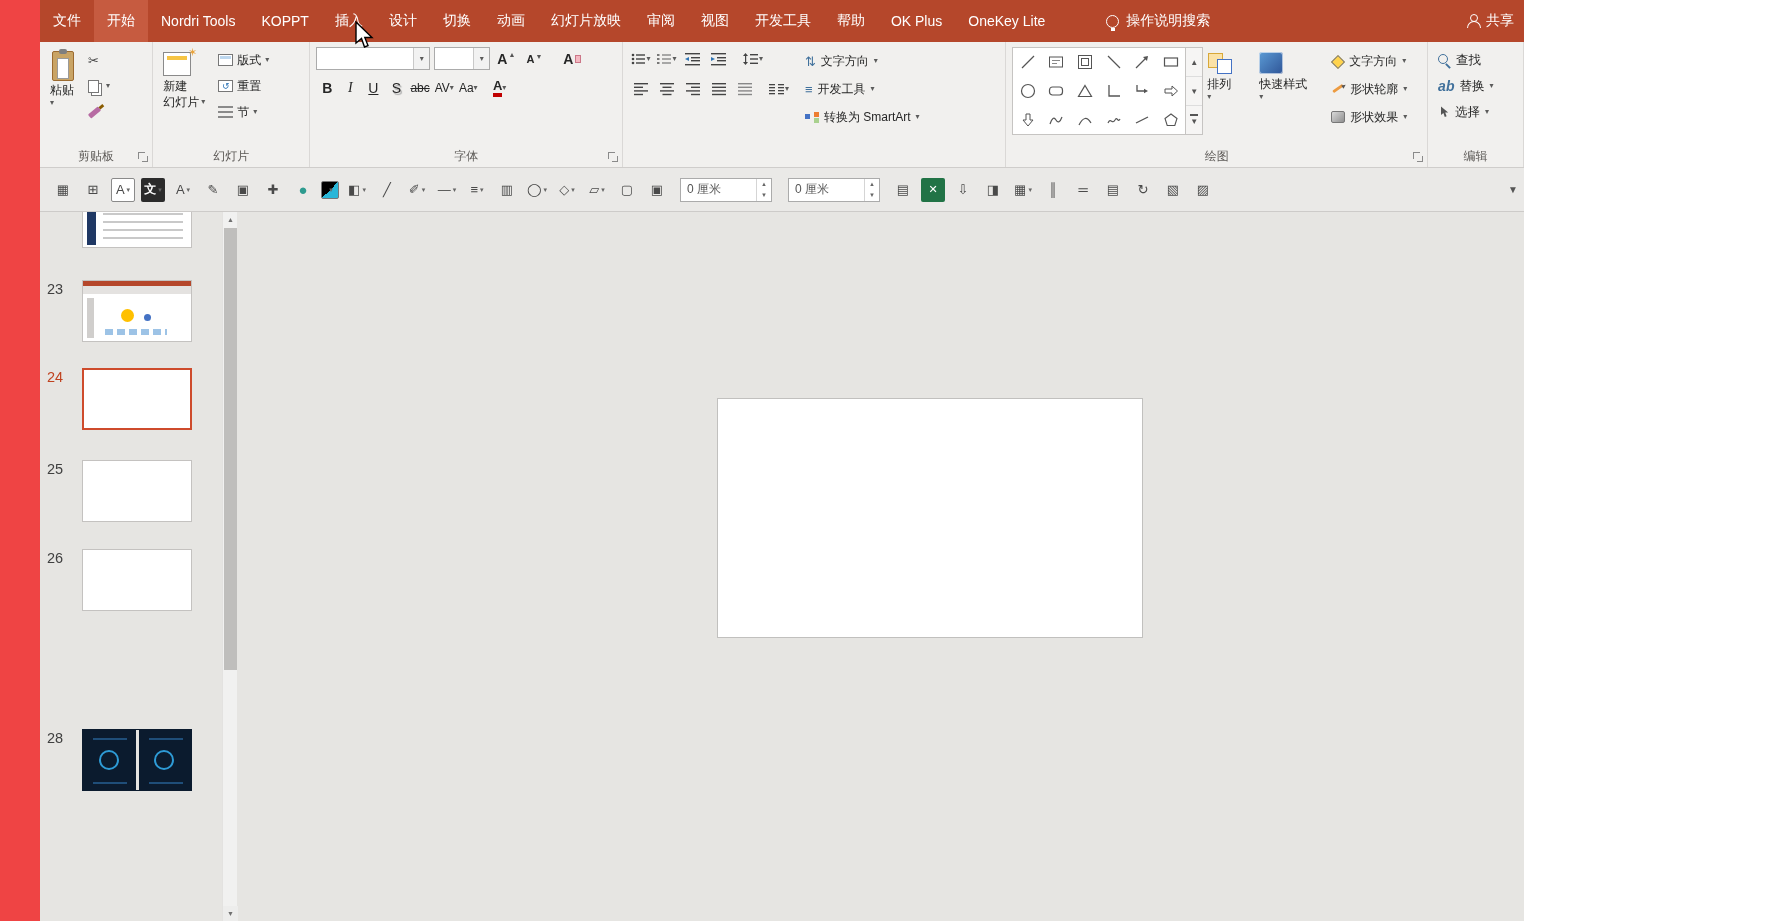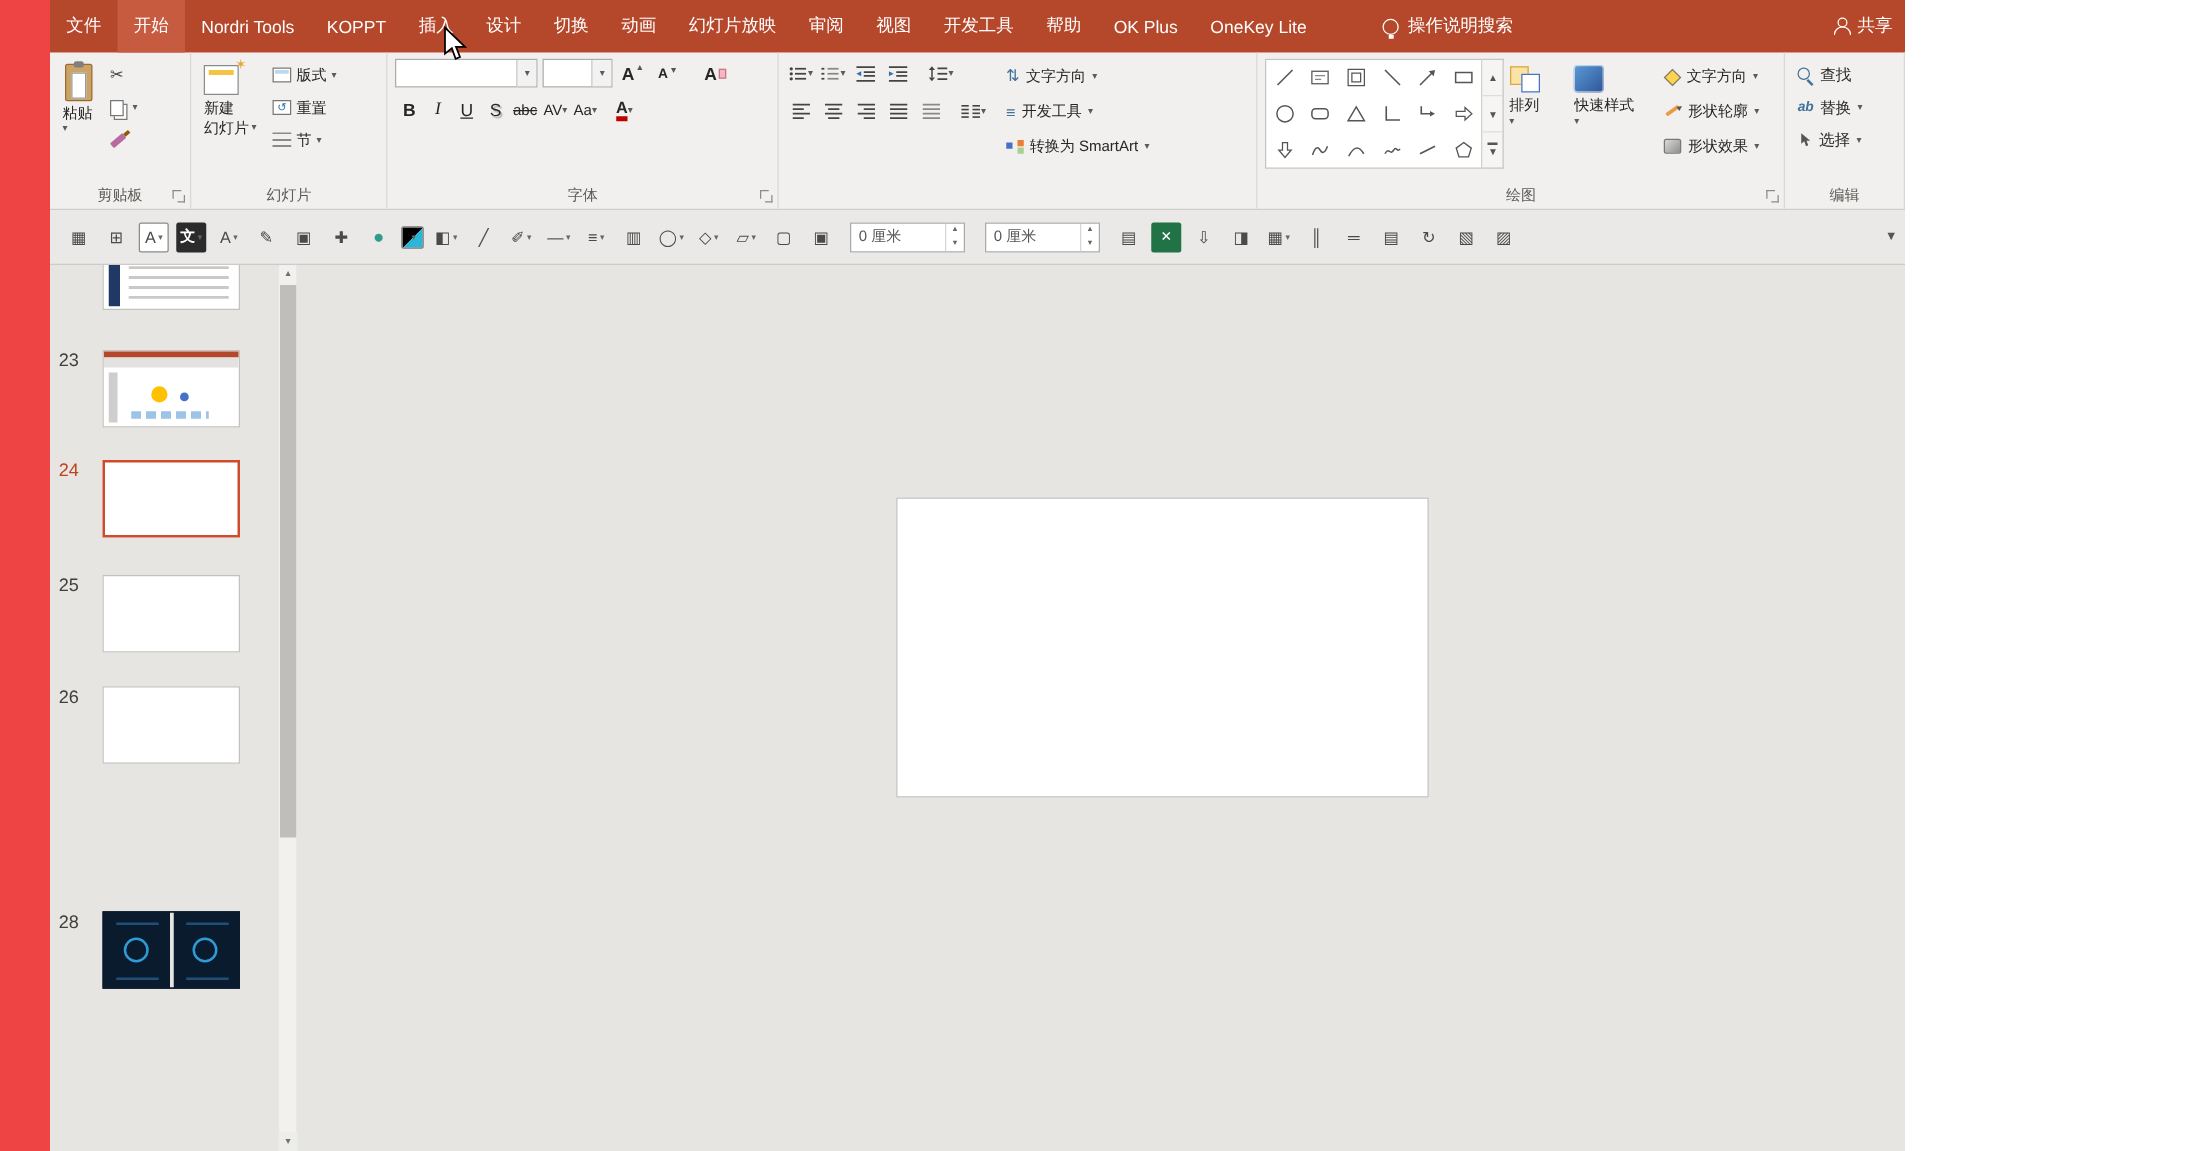--- a/index.html
+++ b/index.html
@@ -83,21 +83,21 @@
   .ic-fill { width:13px; height:12px; position:relative; }
   .ic-fill::before { content:""; position:absolute; left:2px; top:2px; width:8px; height:8px; border:1.4px solid #777; transform:rotate(45deg); background:#ffd34d; }
   .ic-outline { width:14px; height:12px; position:relative; }
   .ic-outline::before { content:""; position:absolute; left:1px; top:4px; width:12px; height:3px; background:#ED9B40; transform:rotate(-35deg); border-radius:1px; }
   .ic-outline::after { content:""; position:absolute; right:-1px; top:1px; width:0; height:0; border-left:4px solid #555; border-top:2px solid transparent; border-bottom:2px solid transparent; transform:rotate(-35deg); }
   .ic-fx { width:14px; height:12px; background:linear-gradient(135deg,#d9d9d9,#8f8f8f); border:1px solid #777; border-radius:2px; }
   .ed-row { height:26px; display:flex; align-items:center; gap:5px; font-size:12.5px; color:#262626; padding:0 4px; white-space:nowrap; }
   .ic-find { width:13px; height:13px; position:relative; }
   .ic-find::before { content:""; position:absolute; left:0; top:0; width:8px; height:8px; border:1.6px solid #41719C; border-radius:50%; }
   .ic-find::after { content:""; position:absolute; right:0; bottom:0; width:6px; height:2px; background:#41719C; transform:rotate(45deg); }
-  .ic-replace { font-size:11px; font-style:italic; color:#41719C; font-weight:bold; }
+  .ic-replace { font-size:14px; font-style:italic; color:#41719C; font-weight:bold; }
   .ic-select { width:12px; height:12px; }
 
   
   .toolbar2 { height:44px; background:#EAE9E7; border-bottom:1px solid #CDCBC9; display:flex; align-items:center; padding:0 8px; position:relative; }
   .t2i { min-width:24px; height:24px; display:inline-flex; align-items:center; justify-content:center; font-size:13px; color:#4a4a4a; margin:0 3px; border-radius:2px; }
   .t2i.dd::after { content:"▾"; font-size:7px; margin-left:2px; color:#666; }
   .t2i.dark { background:#2b2b2b; color:#fff; font-weight:bold; font-size:12px; }
   .t2i.teal { color:#2E9B8F; font-size:15px; }
   .t2i.green { background:#217346; color:#fff; font-size:11px; }
   .t2i.box { border:1px solid #8a8a8a; background:#fff; }

